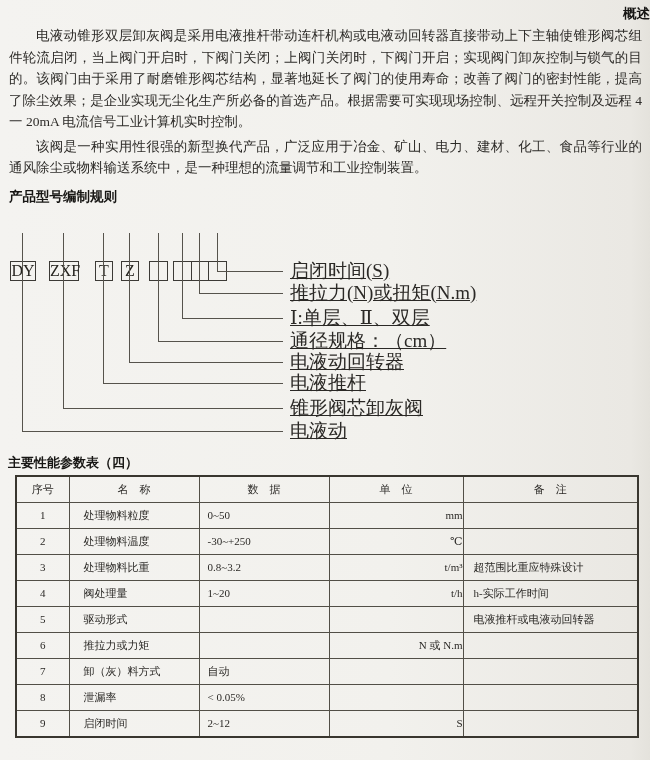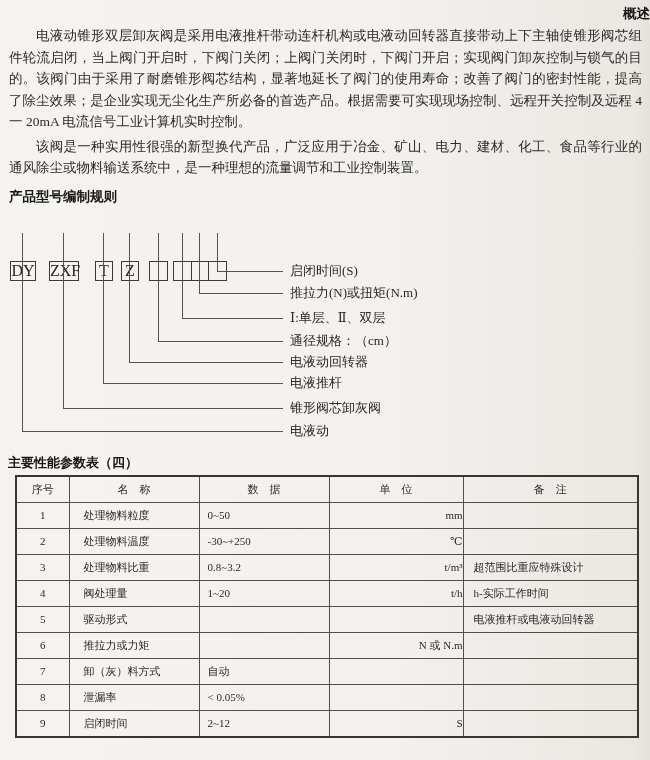--- a/index.html
+++ b/index.html
@@ -47,24 +47,25 @@
     color:#26241f;
     margin-top:48px;
   }
   .connector{
     position:absolute;
     border-left:1px solid #56534c;
     border-bottom:1px solid #56534c;
   }
   .diag-label{
     position:absolute;
-    font-size:13px;
+    font-size:19px;
     line-height:14px;
     white-space:nowrap;
     color:#2b2926;
+    text-decoration:underline;
   }
   
   .tbl-caption{
     font-family:"Liberation Sans","DejaVu Sans",sans-serif;
     font-weight:bold;
     font-size:13px;
     color:#171614;
     margin:8px 0 0 8px;
     line-height:17px;
   }

